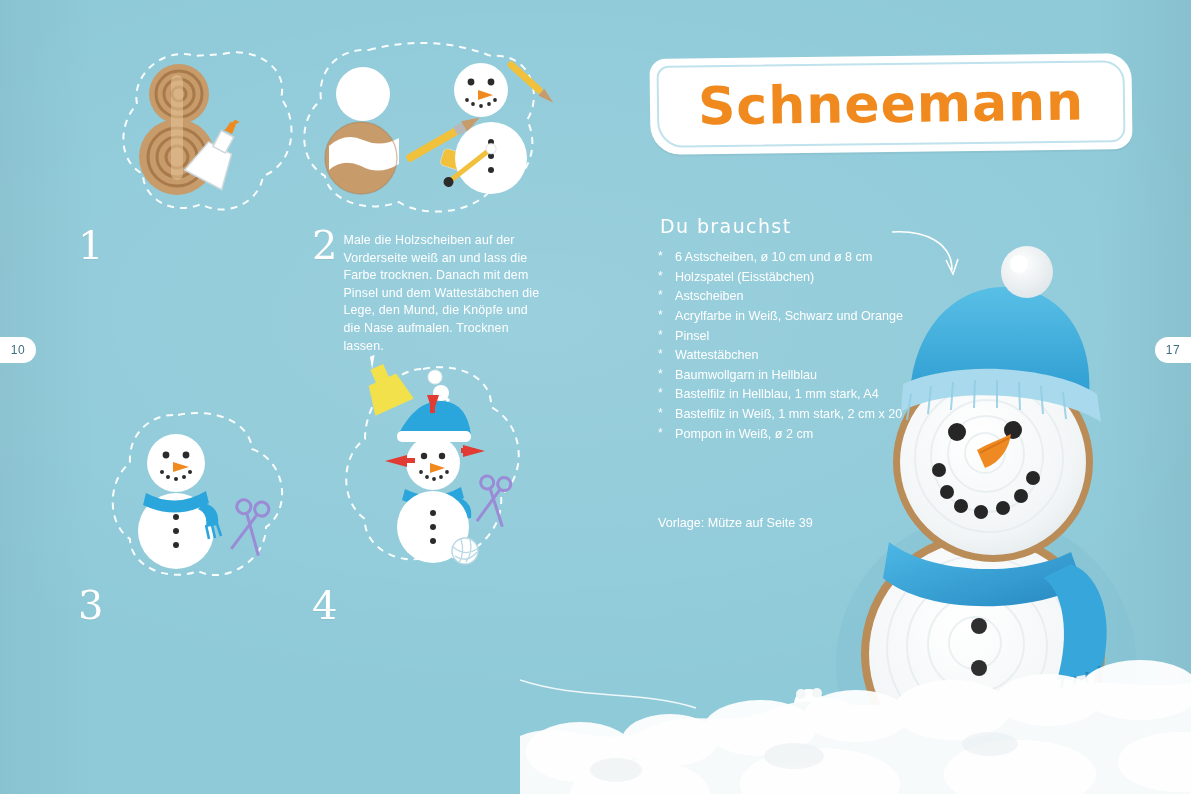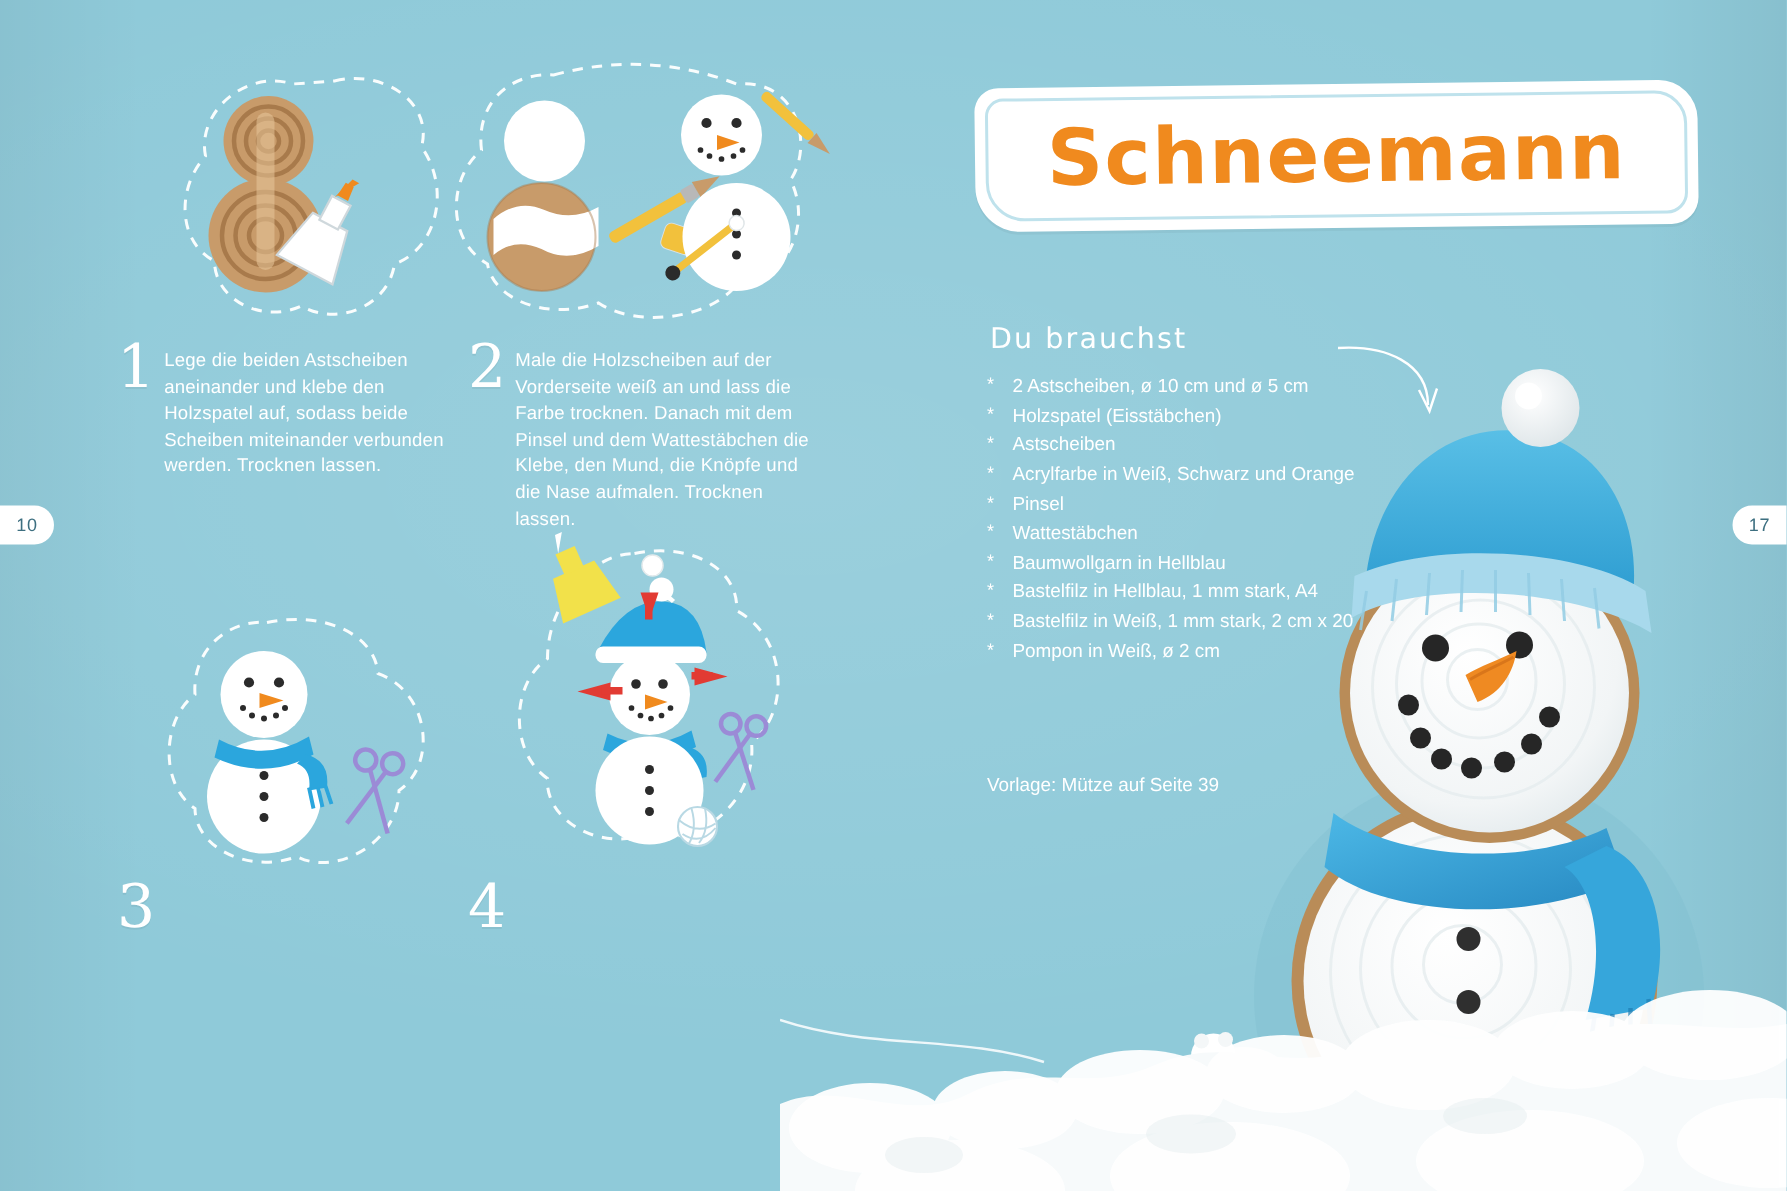--- a/index.html
+++ b/index.html
@@ -322,26 +322,25 @@
         <path d="M150 96 L128 90 L128 102 Z"></path>
         <rect x="126" y="93" width="14" height="5"></rect>
         <path d="M98 58 L92 40 L104 40 Z"></path>
         <rect x="95" y="44" width="5" height="14"></rect>
       </g>
     </svg>
   </div>
 
   <div class="step" style="left:78px; top:228px; width:228px;">
     <div class="num">1</div>
-    <div class="txt">Lege die beiden Astscheiben aneinander und klebe den Holzspatel auf, sodass beide Scheiben miteinander verbunden werden. Trocknen lassen.</div>
   </div>
 
   <div class="step" style="left:312px; top:228px; width:238px;">
     <div class="num">2</div>
-    <div class="txt">Male die Holzscheiben auf der Vorderseite weiß an und lass die Farbe trocknen. Danach mit dem Pinsel und dem Wattestäbchen die Klebe, den Mund, die Knöpfe und die Nase aufmalen. Trocknen lassen.</div>
+    <div class="txt">Male die Holzscheiben auf der Vorderseite weiß an und lass die Farbe trocknen. Danach mit dem Pinsel und dem Wattestäbchen die Lege, den Mund, die Knöpfe und die Nase aufmalen. Trocknen lassen.</div>
   </div>
 
   <div class="step" style="left:78px; top:588px; width:228px;">
     <div class="num">3</div>
   </div>
 
   <div class="step" style="left:312px; top:588px; width:238px;">
     <div class="num">4</div>
   </div>
 
@@ -352,21 +351,21 @@
 
   <div class="mat-head">Du brauchst</div>
 
   <svg class="arrow-swoosh" width="80" height="60" viewBox="0 0 80 60">
     <path d="M2 4 C34 2 62 14 62 42" stroke="#ffffff" stroke-width="1.6" fill="none"></path>
     <path d="M56 32 L63 46 L68 31" stroke="#ffffff" stroke-width="1.6" fill="none"></path>
   </svg>
 
   <div class="mat-list">
     <ul>
-      <li><span class="ast">*</span><span>2 Astscheiben, ø 10 cm und ø 5 cm</span></li>
+      <li><span class="ast">*</span><span>6 Astscheiben, ø 10 cm und ø 8 cm</span></li>
       <li><span class="ast">*</span><span>Holzspatel (Eisstäbchen)</span></li>
       <li><span class="ast">*</span><span>Astscheiben</span></li>
       <li><span class="ast">*</span><span>Acrylfarbe in Weiß, Schwarz und Orange</span></li>
       <li><span class="ast">*</span><span>Pinsel</span></li>
       <li><span class="ast">*</span><span>Wattestäbchen</span></li>
       <li><span class="ast">*</span><span>Baumwollgarn in Hellblau</span></li>
       <li><span class="ast">*</span><span>Bastelfilz in Hellblau, 1 mm stark, A4</span></li>
       <li><span class="ast">*</span><span>Bastelfilz in Weiß, 1 mm stark, 2 cm x 20 cm</span></li>
       <li><span class="ast">*</span><span>Pompon in Weiß, ø 2 cm</span></li>
     </ul>

